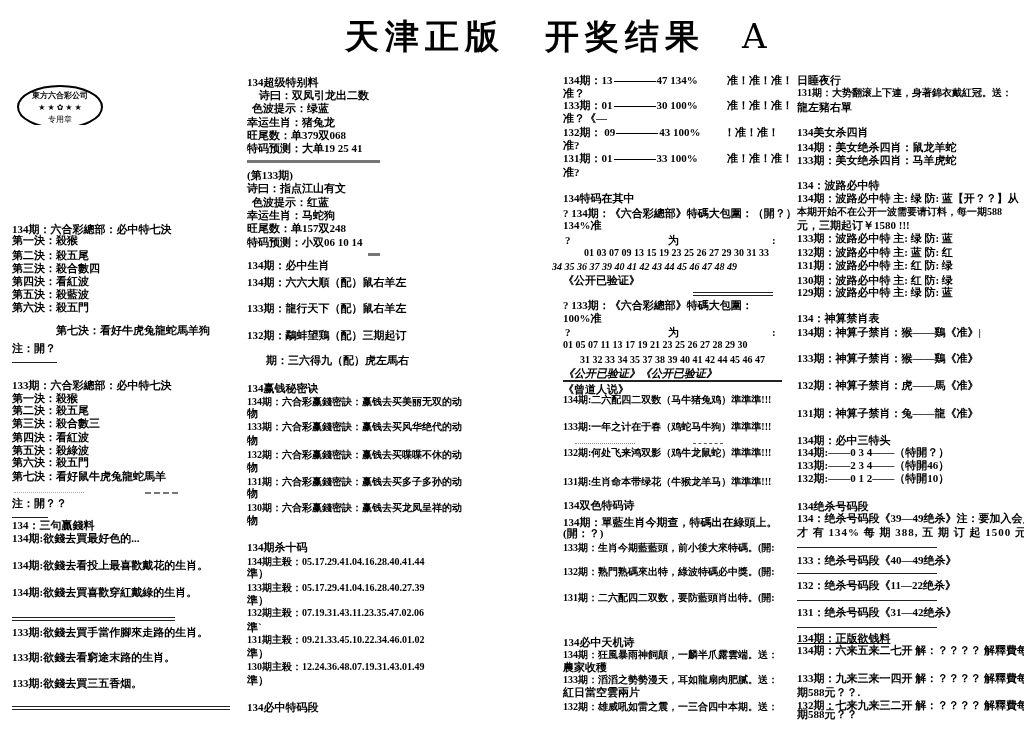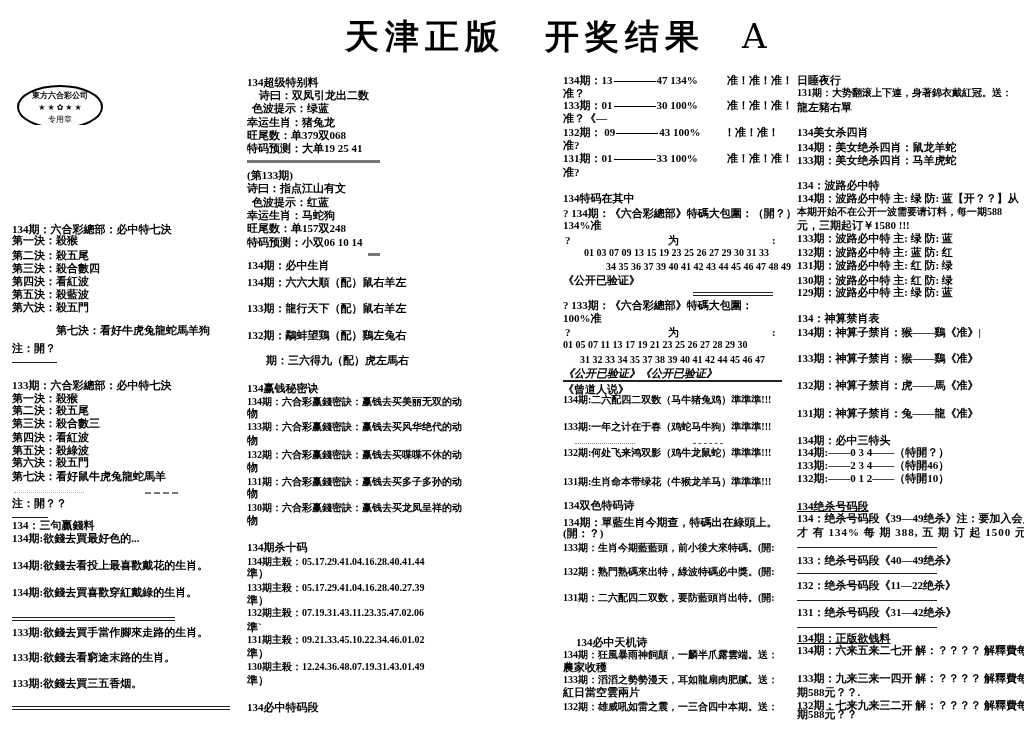--- a/index.html
+++ b/index.html
@@ -91,21 +91,21 @@
   <div class="t" style="left:247px;top:209px;">幸运生肖：马蛇狗</div>
   <div class="t" style="left:247px;top:222px;">旺尾数：单157双248</div>
   <div class="t" style="left:247px;top:236px;">特码预测：小双06 10 14</div>
   <div class="rule bar" style="left:368px;top:253px;width:12px;"></div>
 </div>
 
 <div>
   <div class="t" style="left:247px;top:259px;">134期：必中生肖</div>
   <div class="t" style="left:247px;top:276px;">134期：六六大順（配）鼠右羊左</div>
   <div class="t" style="left:247px;top:302px;">133期：龍行天下（配）鼠右羊左</div>
-  <div class="t" style="left:247px;top:329px;">132期：鷸蚌望鶏（配）鷄左兔右</div>
+  <div class="t" style="left:247px;top:329px;">132期：鷸蚌望鶏（配）三期起订</div>
   <div class="t" style="left:266px;top:354px;">期：三六得九（配）虎左馬右</div>
 </div>
 
 <div>
   <div class="t" style="left:247px;top:382px;">134赢钱秘密诀</div>
   <div class="t s" style="left:247px;top:396px;">134期：六合彩赢錢密訣：赢钱去买美丽无双的动</div>
   <div class="t" style="left:247px;top:407px;">物</div>
   <div class="t s" style="left:247px;top:421px;">133期：六合彩赢錢密訣：赢钱去买风华绝代的动</div>
   <div class="t" style="left:247px;top:434px;">物</div>
   <div class="t s" style="left:247px;top:449px;">132期：六合彩赢錢密訣：赢钱去买喋喋不休的动</div>
@@ -158,21 +158,21 @@
 </div>
 
 <div>
   <div class="t" style="left:563px;top:192px;">134特码在其中</div>
   <div class="t" style="left:563px;top:207px;">? 134期：《六合彩總部》特碼大包圍：（開？）</div>
   <div class="t" style="left:563px;top:219px;">134%准</div>
   <div class="t" style="left:565px;top:234px;">?</div>
   <div class="t" style="left:668px;top:234px;">为</div>
   <div class="t" style="left:772px;top:234px;">:</div>
   <div class="t s" style="left:563px;top:247px;margin-left:21px;">01 03 07 09 13 15 19 23 25 26 27 29 30 31 33</div>
-  <div class="t s" style="left:606px;top:261px;">34 35 36 37 39 40 41 42 43 44 45 46 47 48 49</div>
+  <div class="t s" style="left:552px;top:261px;font-style:italic;">34 35 36 37 39 40 41 42 43 44 45 46 47 48 49</div>
   <div class="t" style="left:563px;top:274px;">《公开已验证》</div>
   <div class="rule double" style="left:693px;top:292px;width:80px;"></div>
 
   <div class="t" style="left:563px;top:299px;">? 133期：《六合彩總部》特碼大包圍：</div>
   <div class="t" style="left:563px;top:312px;">100%准</div>
   <div class="t" style="left:565px;top:326px;">?</div>
   <div class="t" style="left:668px;top:326px;">为</div>
   <div class="t" style="left:772px;top:326px;">:</div>
   <div class="t s" style="left:563px;top:339px;">01 05 07 11 13 17 19 21 23 25 26 27 28 29 30</div>
   <div class="t s" style="left:580px;top:354px;">31 32 33 34 35 37 38 39 40 41 42 44 45 46 47</div>
@@ -193,21 +193,21 @@
 <div>
   <div class="t" style="left:563px;top:499px;">134双色特码诗</div>
   <div class="t" style="left:563px;top:516px;">134期：單藍生肖今期查，特碼出在綠頭上。</div>
   <div class="t" style="left:563px;top:527px;">(開：？)</div>
   <div class="t s" style="left:563px;top:542px;">133期：生肖今期藍藍頭，前小後大來特碼。(開:</div>
   <div class="t s" style="left:563px;top:566px;">132期：熟門熟碼來出特，綠波特碼必中獎。(開:</div>
   <div class="t s" style="left:563px;top:592px;">131期：二六配四二双数，要防藍頭肖出特。(開:</div>
 </div>
 
 <div>
-  <div class="t" style="left:576px;top:636px;">134必中天机诗</div>
+  <div class="t" style="left:563px;top:636px;">134必中天机诗</div>
   <div class="t s" style="left:563px;top:649px;">134期：狂風暴雨神飼顛，一麟半爪露雲端。送：</div>
   <div class="t" style="left:563px;top:661px;">農家收穫</div>
   <div class="t s" style="left:563px;top:674px;">133期：滔滔之勢勢漫天，耳如龍扇肉肥膩。送：</div>
   <div class="t" style="left:563px;top:686px;">紅日當空雲兩片</div>
   <div class="t s" style="left:563px;top:701px;">132期：雄威吼如雷之震，一三合四中本期。送：</div>
 </div>
 
 <div>
   <div class="t" style="left:797px;top:74px;">日睡夜行</div>
   <div class="t s" style="left:797px;top:87px;">131期：大势翻滚上下連，身著錦衣戴紅冠。送：</div>
@@ -241,21 +241,21 @@
 </div>
 
 <div>
   <div class="t" style="left:797px;top:434px;">134期：必中三特头</div>
   <div class="t" style="left:797px;top:446px;">134期:——0 3 4——（特開？）</div>
   <div class="t" style="left:797px;top:459px;">133期:——2 3 4——（特開46）</div>
   <div class="t" style="left:797px;top:472px;">132期:——0 1 2——（特開10）</div>
 </div>
 
 <div>
-  <div class="t" style="left:797px;top:500px;text-decoration:underline;">134绝杀号码段</div>
+  <div class="t" style="left:797px;top:500px;">134绝杀号码段</div>
   <div class="t" style="left:797px;top:512px;">134：绝杀号码段《39—49绝杀》注：要加入会员</div>
   <div class="t" style="left:797px;top:526px;letter-spacing:1px;">才 有 134% 每 期 388, 五 期 订 起 1500 元</div>
   <div class="rule" style="left:797px;top:547px;width:140px;"></div>
   <div class="t" style="left:797px;top:554px;">133：绝杀号码段《40—49绝杀》</div>
   <div class="rule" style="left:797px;top:573px;width:140px;"></div>
   <div class="t" style="left:797px;top:579px;">132：绝杀号码段《11—22绝杀》</div>
   <div class="rule" style="left:797px;top:600px;width:140px;"></div>
   <div class="t" style="left:797px;top:606px;">131：绝杀号码段《31—42绝杀》</div>
   <div class="rule" style="left:797px;top:627px;width:140px;"></div>
 </div>

